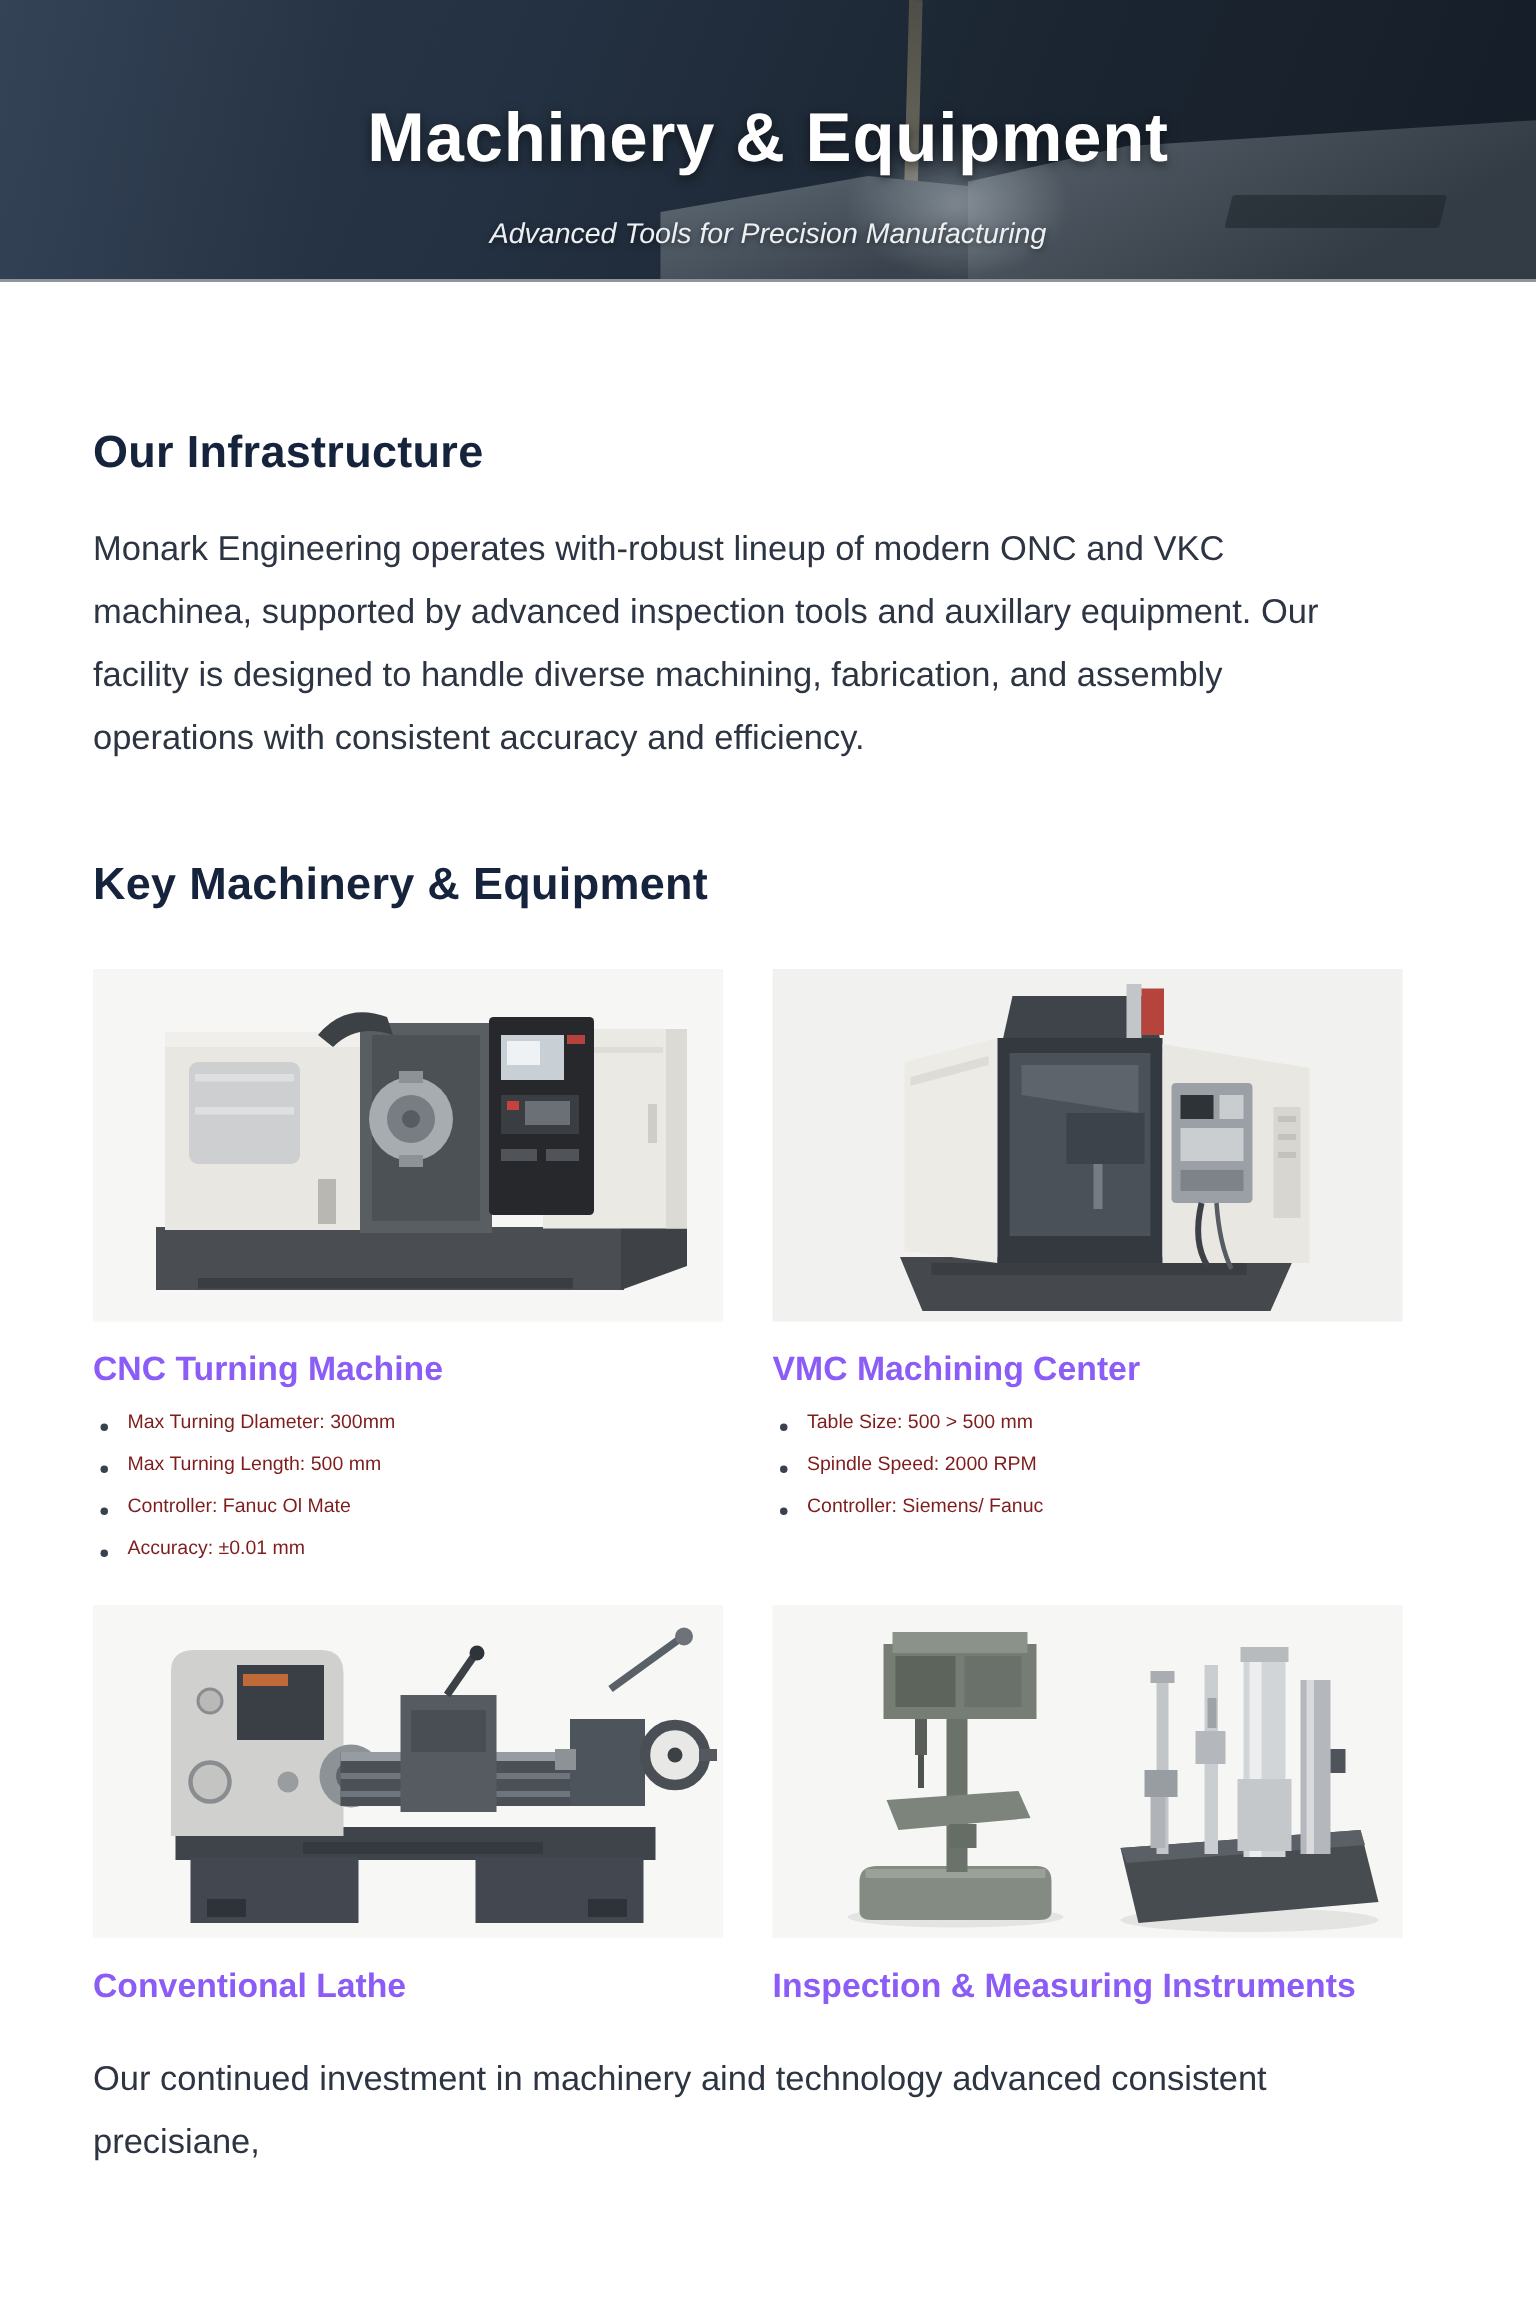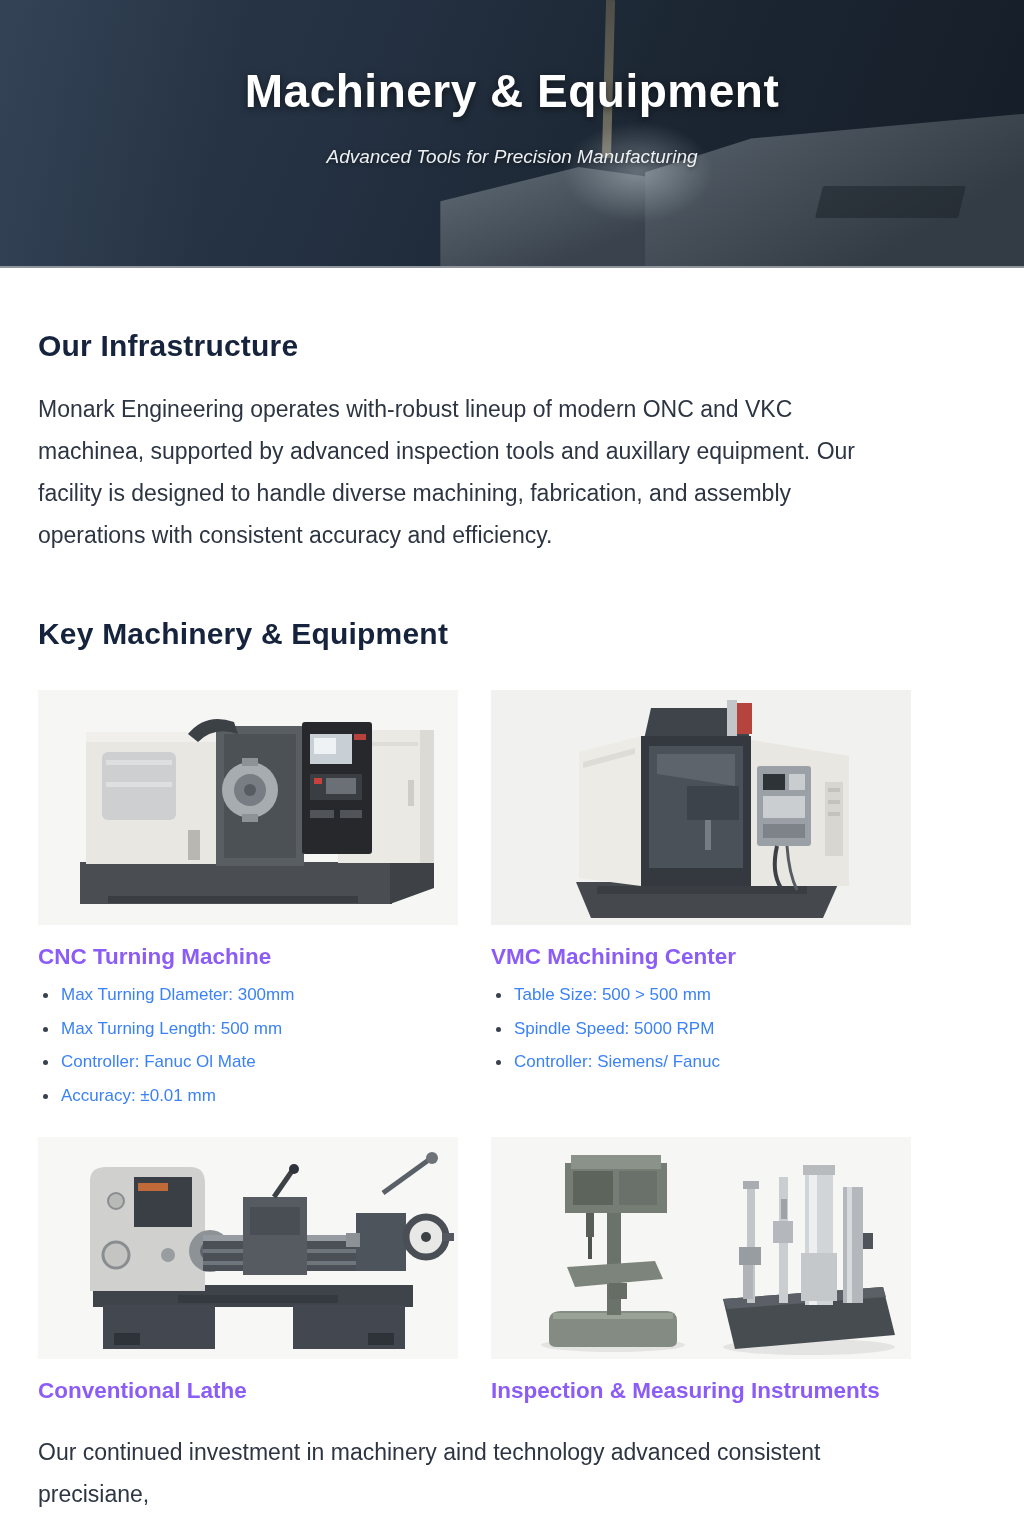--- a/index.html
+++ b/index.html
@@ -4,21 +4,21 @@
 <style>
   * { margin:0; padding:0; box-sizing:border-box; }
   html,body { width:1024px; }
   body {
     height:1536px; overflow:hidden; background:#ffffff;
     font-family:"Liberation Sans", sans-serif; color:#2b3342;
   }
 
   
   .hero {
-    position:relative; height:268px; width:100%;
+    position:relative; height:188px; width:100%;
     background:linear-gradient(112deg,#2c3a4c 0%, #243142 34%, #1b2531 66%, #151d27 100%);
     border-bottom:2px solid #90959b;
     overflow:hidden;
   }
   .hero-shape-left {
     position:absolute; left:0; top:0; width:36%; height:100%;
     background:linear-gradient(100deg, rgba(58,74,94,.55), rgba(36,49,66,.25) 60%, transparent);
   }
   .hero-drill {
     position:absolute; left:59%; top:0; width:9px; height:158px;
@@ -51,42 +51,42 @@
     font-size:46px; font-weight:700; color:#ffffff; letter-spacing:.5px;
     text-shadow:0 2px 7px rgba(0,0,0,.55);
   }
   .hero-subtitle {
     margin-top:28px; font-size:19px; font-weight:500; color:#edf0f3;
     text-shadow:0 1px 4px rgba(0,0,0,.5);
     font-style:italic;
   }
 
   
-  .container { width:873px; margin-left:38px; padding-top:60px; }
+  .container { width:873px; margin-left:62px; padding-top:96px; }
   h2.section-heading {
     font-size:30px; font-weight:700; color:#16233c; letter-spacing:.2px; line-height:1.2;
   }
   .body-text {
     margin-top:25px; font-size:23px; line-height:1.82; color:#2d3543; max-width:860px;
   }
   #machinery-heading { margin-top:60px; }
 
   .cards {
     margin-top:38px;
     display:grid; grid-template-columns:420px 420px;
     column-gap:33px; row-gap:20px;
   }
   .card-image { width:420px; overflow:hidden; background:#f4f4f2; }
   .row1 .card-image { height:235px; }
   .row2 .card-image { height:222px; }
   .card-image svg { display:block; width:100%; height:100%; }
   .card-title { margin-top:19px; font-size:22.5px; font-weight:700; color:#8b5cf6; }
   ul.specs { list-style:none; margin-top:13px; }
   ul.specs li {
-    position:relative; padding-left:23px; font-size:17px; color:#3b82f6;
+    position:relative; padding-left:23px; font-size:13px; color:#7f1d1d;
     line-height:1.44; margin-bottom:9px;
   }
   ul.specs li::before {
     content:""; position:absolute; left:5px; top:10px; width:5px; height:5px;
     border-radius:50%; background:#39414e;
   }
   .closing { margin-top:28px; }
 </style>
 </head>
 <body>
@@ -186,21 +186,21 @@
             <rect x="298" y="84" width="16" height="16" fill="#c9cdd0"></rect>
             <rect x="272" y="106" width="42" height="22" fill="#caced1"></rect>
             <rect x="272" y="134" width="42" height="14" fill="#7d8388"></rect>
             <path d="M286,156 q-6,26 4,42" stroke="#3c4146" stroke-width="4" fill="none"></path>
             <path d="M296,156 q2,28 10,44" stroke="#565c62" stroke-width="3" fill="none"></path>
           </svg>
         </figure>
         <h3 class="card-title">VMC Machining Center</h3>
         <ul class="specs">
             <li>Table Size: 500 &gt; 500 mm</li>
-            <li>Spindle Speed: 5000 RPM</li>
+            <li>Spindle Speed: 2000 RPM</li>
             <li>Controller: Siemens/ Fanuc</li>
           </ul>
       </article>
 
       <article class="card row2">
         <figure class="card-image">
           <svg viewBox="0 0 420 222">
             <rect width="420" height="222" fill="#f7f7f5"></rect>
             <rect x="55" y="148" width="320" height="22" fill="#3f444a"></rect>
             <rect x="65" y="168" width="112" height="44" fill="#434850"></rect>

